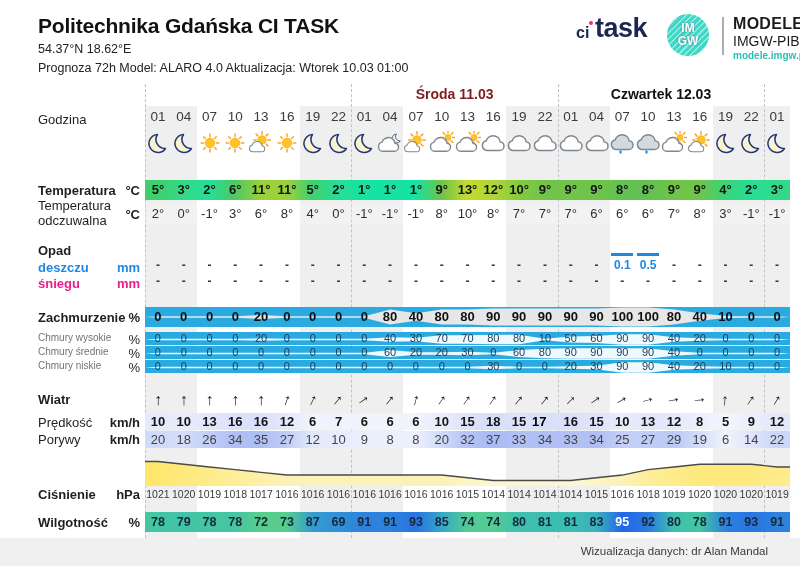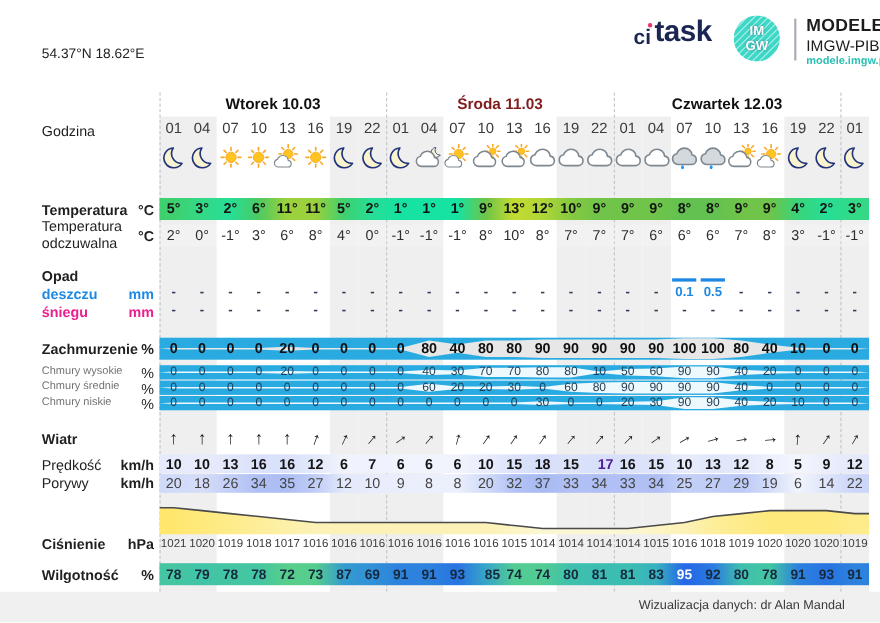--- a/index.html
+++ b/index.html
@@ -7,21 +7,21 @@
   .page{position:relative;width:800px;height:566px;background:#fff;}
   .lbl{position:absolute;left:38px;font-size:13px;color:#1f1f1f;white-space:nowrap;}
   .sub{font-size:10px;color:#737373;}
   .b{font-weight:700;}
   .unit{position:absolute;left:104px;width:36px;text-align:right;font-size:13px;color:#1f1f1f;white-space:nowrap;}
   .title{position:absolute;left:38px;top:14px;font-size:21px;font-weight:700;color:#111;letter-spacing:-0.2px;}
   .coords{position:absolute;left:38px;top:42px;font-size:12.5px;color:#222;}
   .meta{position:absolute;left:38px;top:61px;font-size:12.5px;color:#222;}
   .footer{position:absolute;left:0;top:538px;width:800px;height:28px;background:#F0F0F0;}
   .footer span{position:absolute;right:32px;top:7px;font-size:11.5px;color:#3a3a3a;}
-  .ci{position:absolute;left:576px;top:24px;font-size:19px;font-weight:700;color:#1B2653;}
+  .ci{position:absolute;left:576px;top:24px;font-size:16px;font-weight:700;color:#1B2653;}
   .ci-dot{position:absolute;left:589px;top:21px;width:4px;height:4px;border-radius:50%;background:#E8336D;}
   .task{position:absolute;left:595px;top:13px;font-size:27px;font-weight:700;color:#1B2653;letter-spacing:-0.5px;}
   .imgw{position:absolute;left:667px;top:14px;width:42px;height:42px;border-radius:50%;background:#3FD7C6;
         background-image:repeating-linear-gradient(135deg,rgba(255,255,255,.45) 0 1.5px,transparent 1.5px 4.5px);}
   .imgw i{position:absolute;width:42px;text-align:center;font-style:normal;font-weight:700;color:#fff;font-size:12px;line-height:12px;text-shadow:0 0 2px rgba(27,38,83,.55);}
   .imgw-l1{top:8px;} .imgw-l2{top:21px;}
   .logo-divider{position:absolute;left:722px;top:17px;width:2px;height:38px;background:#A9ADB5;}
   .modele-t{position:absolute;left:733px;top:15px;font-size:16px;font-weight:700;color:#1c1c1c;letter-spacing:.3px;}
   .modele-s{position:absolute;left:733px;top:33px;font-size:14px;color:#1c1c1c;}
   .modele-u{position:absolute;left:733px;top:50px;font-size:10px;font-weight:700;color:#2BBFB3;}
@@ -43,21 +43,20 @@
       <div style="position: absolute; left: 532px; top: 106px; width: 26.3px; height: 432px; background: rgb(239, 239, 239);"></div>
       <div style="position: absolute; left: 557.8px; top: 106px; width: 26.3px; height: 432px; background: rgb(239, 239, 239);"></div>
       <div style="position: absolute; left: 583.6px; top: 106px; width: 26.3px; height: 432px; background: rgb(239, 239, 239);"></div>
       <div style="position: absolute; left: 712.6px; top: 106px; width: 26.3px; height: 432px; background: rgb(239, 239, 239);"></div>
       <div style="position: absolute; left: 738.4px; top: 106px; width: 26.3px; height: 432px; background: rgb(239, 239, 239);"></div>
       <div style="position: absolute; left: 764.2px; top: 106px; width: 26.3px; height: 432px; background: rgb(239, 239, 239);"></div>
       <div style="position: absolute; left: 145px; top: 84px; width: 0px; height: 454px; border-left: 1px dashed rgb(191, 195, 201);"></div>
       <div style="position: absolute; left: 351.4px; top: 84px; width: 0px; height: 454px; border-left: 1px dashed rgb(191, 195, 201);"></div>
       <div style="position: absolute; left: 557.8px; top: 84px; width: 0px; height: 454px; border-left: 1px dashed rgb(191, 195, 201);"></div>
       <div style="position: absolute; left: 764.2px; top: 84px; width: 0px; height: 454px; border-left: 1px dashed rgb(191, 195, 201);"></div>
-      <div style="position: absolute; left: 145px; top: 86px; width: 206.4px; text-align: center; font-size: 14px; font-weight: 700; color: rgb(16, 16, 16);">Wtorek 10.03</div>
       <div style="position: absolute; left: 351.4px; top: 86px; width: 206.4px; text-align: center; font-size: 14px; font-weight: 700; color: #7f1d1d;">Środa 11.03</div>
       <div style="position: absolute; left: 557.8px; top: 86px; width: 206.4px; text-align: center; font-size: 14px; font-weight: 700; color: rgb(16, 16, 16);">Czwartek 12.03</div>
       <div style="position: absolute; left: 145px; top: 108px; width: 25.8px; height: 18px; line-height: 18px; text-align: center; font-size: 13.5px; font-weight: 400; color: rgb(59, 59, 59); white-space: nowrap;">01</div>
       <div style="position: absolute; left: 170.8px; top: 108px; width: 25.8px; height: 18px; line-height: 18px; text-align: center; font-size: 13.5px; font-weight: 400; color: rgb(59, 59, 59); white-space: nowrap;">04</div>
       <div style="position: absolute; left: 196.6px; top: 108px; width: 25.8px; height: 18px; line-height: 18px; text-align: center; font-size: 13.5px; font-weight: 400; color: rgb(59, 59, 59); white-space: nowrap;">07</div>
       <div style="position: absolute; left: 222.4px; top: 108px; width: 25.8px; height: 18px; line-height: 18px; text-align: center; font-size: 13.5px; font-weight: 400; color: rgb(59, 59, 59); white-space: nowrap;">10</div>
       <div style="position: absolute; left: 248.2px; top: 108px; width: 25.8px; height: 18px; line-height: 18px; text-align: center; font-size: 13.5px; font-weight: 400; color: rgb(59, 59, 59); white-space: nowrap;">13</div>
       <div style="position: absolute; left: 274px; top: 108px; width: 25.8px; height: 18px; line-height: 18px; text-align: center; font-size: 13.5px; font-weight: 400; color: rgb(59, 59, 59); white-space: nowrap;">16</div>
       <div style="position: absolute; left: 299.8px; top: 108px; width: 25.8px; height: 18px; line-height: 18px; text-align: center; font-size: 13.5px; font-weight: 400; color: rgb(59, 59, 59); white-space: nowrap;">19</div>
       <div style="position: absolute; left: 325.6px; top: 108px; width: 25.8px; height: 18px; line-height: 18px; text-align: center; font-size: 13.5px; font-weight: 400; color: rgb(59, 59, 59); white-space: nowrap;">22</div>
@@ -553,21 +552,21 @@
       <div style="position: absolute; left: 274px; top: 413px; width: 25.8px; height: 17px; line-height: 17px; text-align: center; font-size: 13px; font-weight: 700; color: rgb(20, 20, 20); white-space: nowrap;">12</div>
       <div style="position: absolute; left: 299.8px; top: 413px; width: 25.8px; height: 17px; line-height: 17px; text-align: center; font-size: 13px; font-weight: 700; color: rgb(20, 20, 20); white-space: nowrap;">6</div>
       <div style="position: absolute; left: 325.6px; top: 413px; width: 25.8px; height: 17px; line-height: 17px; text-align: center; font-size: 13px; font-weight: 700; color: rgb(20, 20, 20); white-space: nowrap;">7</div>
       <div style="position: absolute; left: 351.4px; top: 413px; width: 25.8px; height: 17px; line-height: 17px; text-align: center; font-size: 13px; font-weight: 700; color: rgb(20, 20, 20); white-space: nowrap;">6</div>
       <div style="position: absolute; left: 377.2px; top: 413px; width: 25.8px; height: 17px; line-height: 17px; text-align: center; font-size: 13px; font-weight: 700; color: rgb(20, 20, 20); white-space: nowrap;">6</div>
       <div style="position: absolute; left: 403px; top: 413px; width: 25.8px; height: 17px; line-height: 17px; text-align: center; font-size: 13px; font-weight: 700; color: rgb(20, 20, 20); white-space: nowrap;">6</div>
       <div style="position: absolute; left: 428.8px; top: 413px; width: 25.8px; height: 17px; line-height: 17px; text-align: center; font-size: 13px; font-weight: 700; color: rgb(20, 20, 20); white-space: nowrap;">10</div>
       <div style="position: absolute; left: 454.6px; top: 413px; width: 25.8px; height: 17px; line-height: 17px; text-align: center; font-size: 13px; font-weight: 700; color: rgb(20, 20, 20); white-space: nowrap;">15</div>
       <div style="position: absolute; left: 480.4px; top: 413px; width: 25.8px; height: 17px; line-height: 17px; text-align: center; font-size: 13px; font-weight: 700; color: rgb(20, 20, 20); white-space: nowrap;">18</div>
       <div style="position: absolute; left: 506.2px; top: 413px; width: 25.8px; height: 17px; line-height: 17px; text-align: center; font-size: 13px; font-weight: 700; color: rgb(20, 20, 20); white-space: nowrap;">15</div>
-      <div style="position: absolute; left: 532px; top: 413px; width: 25.8px; height: 17px; line-height: 17px; text-align: right; font-size: 13px; font-weight: 700; color: #4c1d95; white-space: nowrap;">17</div>
+      <div style="position: absolute; left: 532px; top: 413px; width: 25.8px; height: 17px; line-height: 17px; text-align: left; font-size: 13px; font-weight: 700; color: #000000; white-space: nowrap;">17</div>
       <div style="position: absolute; left: 557.8px; top: 413px; width: 25.8px; height: 17px; line-height: 17px; text-align: center; font-size: 13px; font-weight: 700; color: rgb(20, 20, 20); white-space: nowrap;">16</div>
       <div style="position: absolute; left: 583.6px; top: 413px; width: 25.8px; height: 17px; line-height: 17px; text-align: center; font-size: 13px; font-weight: 700; color: rgb(20, 20, 20); white-space: nowrap;">15</div>
       <div style="position: absolute; left: 609.4px; top: 413px; width: 25.8px; height: 17px; line-height: 17px; text-align: center; font-size: 13px; font-weight: 700; color: rgb(20, 20, 20); white-space: nowrap;">10</div>
       <div style="position: absolute; left: 635.2px; top: 413px; width: 25.8px; height: 17px; line-height: 17px; text-align: center; font-size: 13px; font-weight: 700; color: rgb(20, 20, 20); white-space: nowrap;">13</div>
       <div style="position: absolute; left: 661px; top: 413px; width: 25.8px; height: 17px; line-height: 17px; text-align: center; font-size: 13px; font-weight: 700; color: rgb(20, 20, 20); white-space: nowrap;">12</div>
       <div style="position: absolute; left: 686.8px; top: 413px; width: 25.8px; height: 17px; line-height: 17px; text-align: center; font-size: 13px; font-weight: 700; color: rgb(20, 20, 20); white-space: nowrap;">8</div>
       <div style="position: absolute; left: 712.6px; top: 413px; width: 25.8px; height: 17px; line-height: 17px; text-align: center; font-size: 13px; font-weight: 700; color: rgb(20, 20, 20); white-space: nowrap;">5</div>
       <div style="position: absolute; left: 738.4px; top: 413px; width: 25.8px; height: 17px; line-height: 17px; text-align: center; font-size: 13px; font-weight: 700; color: rgb(20, 20, 20); white-space: nowrap;">9</div>
       <div style="position: absolute; left: 764.2px; top: 413px; width: 25.8px; height: 17px; line-height: 17px; text-align: center; font-size: 13px; font-weight: 700; color: rgb(20, 20, 20); white-space: nowrap;">12</div>
       <div style="position: absolute; left: 145px; top: 431px; width: 645px; height: 17px; background: linear-gradient(90deg, rgb(208, 218, 249) 2%, rgb(213, 221, 249) 6%, rgb(194, 206, 247) 10%, rgb(175, 191, 244) 14%, rgb(173, 190, 244) 18%, rgb(192, 205, 246) 22%, rgb(227, 233, 251) 26%, rgb(232, 236, 252) 30%, rgb(234, 238, 252) 34%, rgb(236, 240, 252) 38%, rgb(236, 240, 252) 42%, rgb(208, 218, 249) 46%, rgb(180, 195, 245) 50%, rgb(168, 186, 243) 54%, rgb(178, 193, 245) 58%, rgb(175, 191, 244) 62%, rgb(178, 193, 245) 66%, rgb(175, 191, 244) 70%, rgb(196, 208, 247) 74%, rgb(192, 205, 246) 78%, rgb(187, 201, 246) 82%, rgb(211, 220, 249) 86%, rgb(241, 244, 253) 90%, rgb(222, 229, 251) 94%, rgb(203, 214, 248) 98%);"></div>
@@ -661,37 +660,39 @@
       <div style="position: absolute; left: 170.8px; top: 512px; width: 25.8px; height: 20px; line-height: 20px; text-align: center; font-size: 12.5px; font-weight: 700; color: rgb(23, 41, 62); white-space: nowrap;">79</div>
       <div style="position: absolute; left: 196.6px; top: 512px; width: 25.8px; height: 20px; line-height: 20px; text-align: center; font-size: 12.5px; font-weight: 700; color: rgb(23, 41, 62); white-space: nowrap;">78</div>
       <div style="position: absolute; left: 222.4px; top: 512px; width: 25.8px; height: 20px; line-height: 20px; text-align: center; font-size: 12.5px; font-weight: 700; color: rgb(23, 41, 62); white-space: nowrap;">78</div>
       <div style="position: absolute; left: 248.2px; top: 512px; width: 25.8px; height: 20px; line-height: 20px; text-align: center; font-size: 12.5px; font-weight: 700; color: rgb(23, 41, 62); white-space: nowrap;">72</div>
       <div style="position: absolute; left: 274px; top: 512px; width: 25.8px; height: 20px; line-height: 20px; text-align: center; font-size: 12.5px; font-weight: 700; color: rgb(23, 41, 62); white-space: nowrap;">73</div>
       <div style="position: absolute; left: 299.8px; top: 512px; width: 25.8px; height: 20px; line-height: 20px; text-align: center; font-size: 12.5px; font-weight: 700; color: rgb(23, 41, 62); white-space: nowrap;">87</div>
       <div style="position: absolute; left: 325.6px; top: 512px; width: 25.8px; height: 20px; line-height: 20px; text-align: center; font-size: 12.5px; font-weight: 700; color: rgb(23, 41, 62); white-space: nowrap;">69</div>
       <div style="position: absolute; left: 351.4px; top: 512px; width: 25.8px; height: 20px; line-height: 20px; text-align: center; font-size: 12.5px; font-weight: 700; color: rgb(23, 41, 62); white-space: nowrap;">91</div>
       <div style="position: absolute; left: 377.2px; top: 512px; width: 25.8px; height: 20px; line-height: 20px; text-align: center; font-size: 12.5px; font-weight: 700; color: rgb(23, 41, 62); white-space: nowrap;">91</div>
       <div style="position: absolute; left: 403px; top: 512px; width: 25.8px; height: 20px; line-height: 20px; text-align: center; font-size: 12.5px; font-weight: 700; color: rgb(23, 41, 62); white-space: nowrap;">93</div>
-      <div style="position: absolute; left: 428.8px; top: 512px; width: 25.8px; height: 20px; line-height: 20px; text-align: right; font-size: 12.5px; font-weight: 700; color: rgb(23, 41, 62); white-space: nowrap;">85</div>
+      <div style="position: absolute; left: 428.8px; top: 512px; width: 25.8px; height: 20px; line-height: 20px; text-align: center; font-size: 12.5px; font-weight: 700; color: rgb(23, 41, 62); white-space: nowrap;">85</div>
       <div style="position: absolute; left: 454.6px; top: 512px; width: 25.8px; height: 20px; line-height: 20px; text-align: center; font-size: 12.5px; font-weight: 700; color: rgb(23, 41, 62); white-space: nowrap;">74</div>
       <div style="position: absolute; left: 480.4px; top: 512px; width: 25.8px; height: 20px; line-height: 20px; text-align: center; font-size: 12.5px; font-weight: 700; color: rgb(23, 41, 62); white-space: nowrap;">74</div>
       <div style="position: absolute; left: 506.2px; top: 512px; width: 25.8px; height: 20px; line-height: 20px; text-align: center; font-size: 12.5px; font-weight: 700; color: rgb(23, 41, 62); white-space: nowrap;">80</div>
       <div style="position: absolute; left: 532px; top: 512px; width: 25.8px; height: 20px; line-height: 20px; text-align: center; font-size: 12.5px; font-weight: 700; color: rgb(23, 41, 62); white-space: nowrap;">81</div>
       <div style="position: absolute; left: 557.8px; top: 512px; width: 25.8px; height: 20px; line-height: 20px; text-align: center; font-size: 12.5px; font-weight: 700; color: rgb(23, 41, 62); white-space: nowrap;">81</div>
       <div style="position: absolute; left: 583.6px; top: 512px; width: 25.8px; height: 20px; line-height: 20px; text-align: center; font-size: 12.5px; font-weight: 700; color: rgb(23, 41, 62); white-space: nowrap;">83</div>
       <div style="position: absolute; left: 609.4px; top: 512px; width: 25.8px; height: 20px; line-height: 20px; text-align: center; font-size: 12.5px; font-weight: 700; color: rgb(255, 255, 255); white-space: nowrap;">95</div>
       <div style="position: absolute; left: 635.2px; top: 512px; width: 25.8px; height: 20px; line-height: 20px; text-align: center; font-size: 12.5px; font-weight: 700; color: rgb(23, 41, 62); white-space: nowrap;">92</div>
       <div style="position: absolute; left: 661px; top: 512px; width: 25.8px; height: 20px; line-height: 20px; text-align: center; font-size: 12.5px; font-weight: 700; color: rgb(23, 41, 62); white-space: nowrap;">80</div>
       <div style="position: absolute; left: 686.8px; top: 512px; width: 25.8px; height: 20px; line-height: 20px; text-align: center; font-size: 12.5px; font-weight: 700; color: rgb(23, 41, 62); white-space: nowrap;">78</div>
       <div style="position: absolute; left: 712.6px; top: 512px; width: 25.8px; height: 20px; line-height: 20px; text-align: center; font-size: 12.5px; font-weight: 700; color: rgb(23, 41, 62); white-space: nowrap;">91</div>
       <div style="position: absolute; left: 738.4px; top: 512px; width: 25.8px; height: 20px; line-height: 20px; text-align: center; font-size: 12.5px; font-weight: 700; color: rgb(23, 41, 62); white-space: nowrap;">93</div>
       <div style="position: absolute; left: 764.2px; top: 512px; width: 25.8px; height: 20px; line-height: 20px; text-align: center; font-size: 12.5px; font-weight: 700; color: rgb(23, 41, 62); white-space: nowrap;">91</div>
     </div>
 
+  <div class="title">Politechnika Gdańska CI TASK</div>
   <div class="coords">54.37°N  18.62°E</div>
+  <div class="meta">Prognoza 72h   Model:  ALARO 4.0   Aktualizacja:  Wtorek 10.03 01:00</div>
 
   <span class="ci">ci</span>
   <span class="ci-dot"></span>
   <span class="task">task</span>
   <div class="imgw">
     <i class="imgw-l1">IM</i>
     <i class="imgw-l2">GW</i>
   </div>
   <div class="logo-divider"></div>
   <div class="modele-t">MODELE</div>

